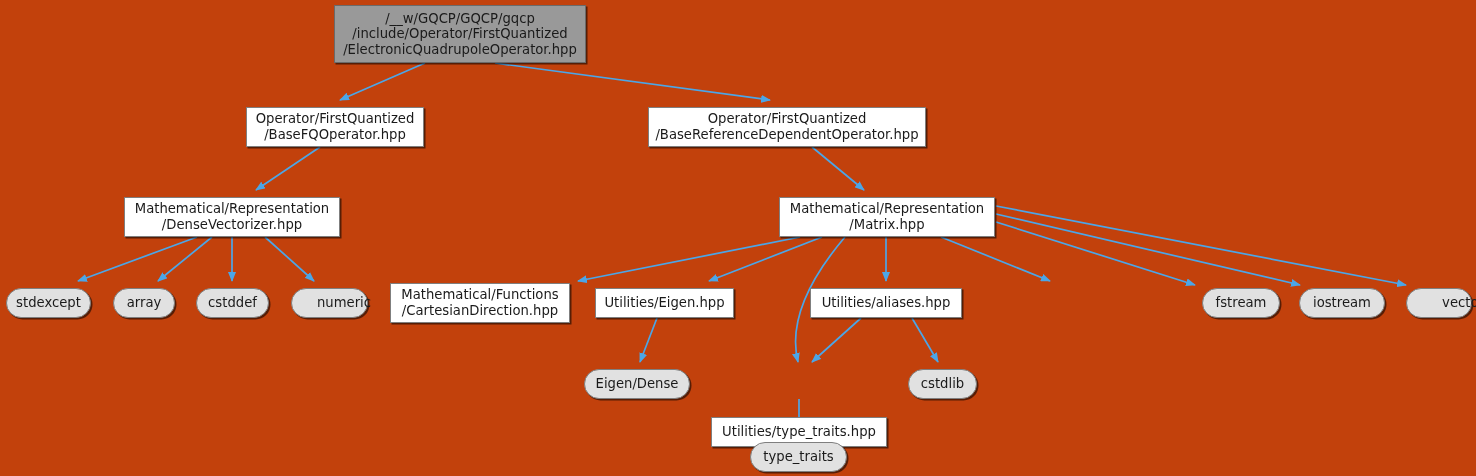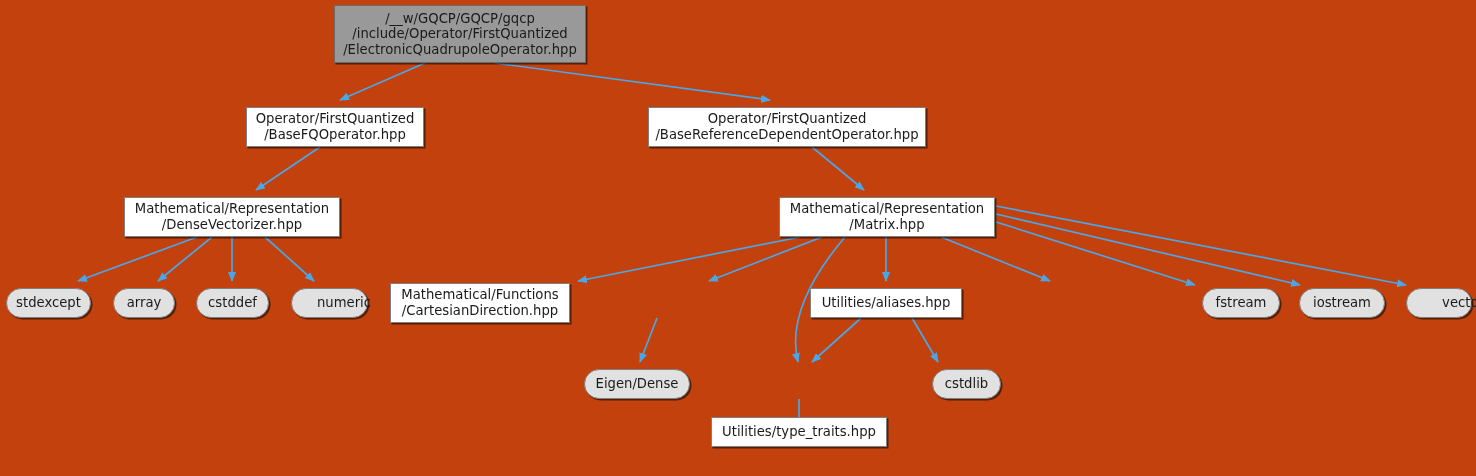--- a/index.html
+++ b/index.html
@@ -132,20 +132,23 @@
 
   <div class="node system" style="left:291px; top:288px; width:77px; height:30px;padding-left:29px;">
     <span class="label">numeric</span>
   </div>
 
   <div class="node project multiline" style="left:390px; top:283px; width:180px; height:40px;">
     <span class="label">Mathematical/Functions
 /CartesianDirection.hpp</span>
   </div>
 
+  <div class="node project" style="left:595px; top:288px; width:139px; height:30px;">
+    <span class="label">Utilities/Eigen.hpp</span>
+  </div>
 
   <div class="node project" style="left:810px; top:288px; width:152px; height:30px;">
     <span class="label">Utilities/aliases.hpp</span>
   </div>
 
 
   <div class="node system" style="left:1202px; top:288px; width:78px; height:30px;">
     <span class="label">fstream</span>
   </div>
 
@@ -158,18 +161,21 @@
   </div>
 
   <div class="node system" style="left:584px; top:369px; width:106px; height:30px;">
     <span class="label">Eigen/Dense</span>
   </div>
 
   <div class="node project" style="left:711px; top:369px; width:176px; height:30px;margin-top:48px;">
     <span class="label">Utilities/type_traits.hpp</span>
   </div>
 
-  <div class="node system" style="left:908px; top:369px; width:69px; height:30px;margin-left:24px;">
+  <div class="node system" style="left:908px; top:369px; width:69px; height:30px;">
     <span class="label">cstdlib</span>
   </div>
 
+  <div class="node system" style="left:750px; top:442px; width:97px; height:30px;">
+    <span class="label">type_traits</span>
+  </div>
 
 </div>
 
 </body></html>

